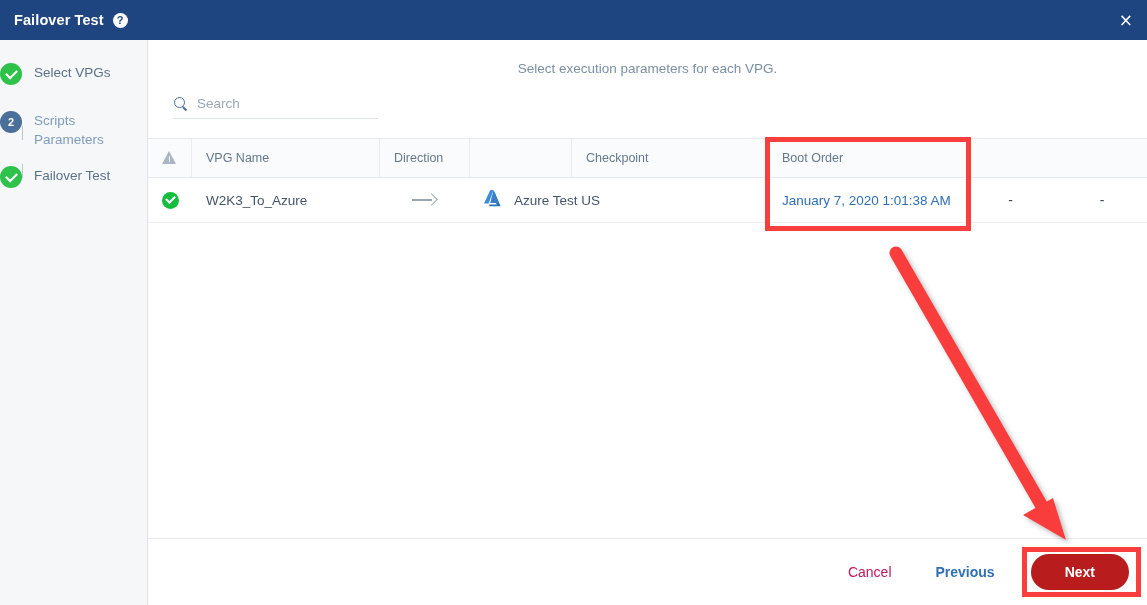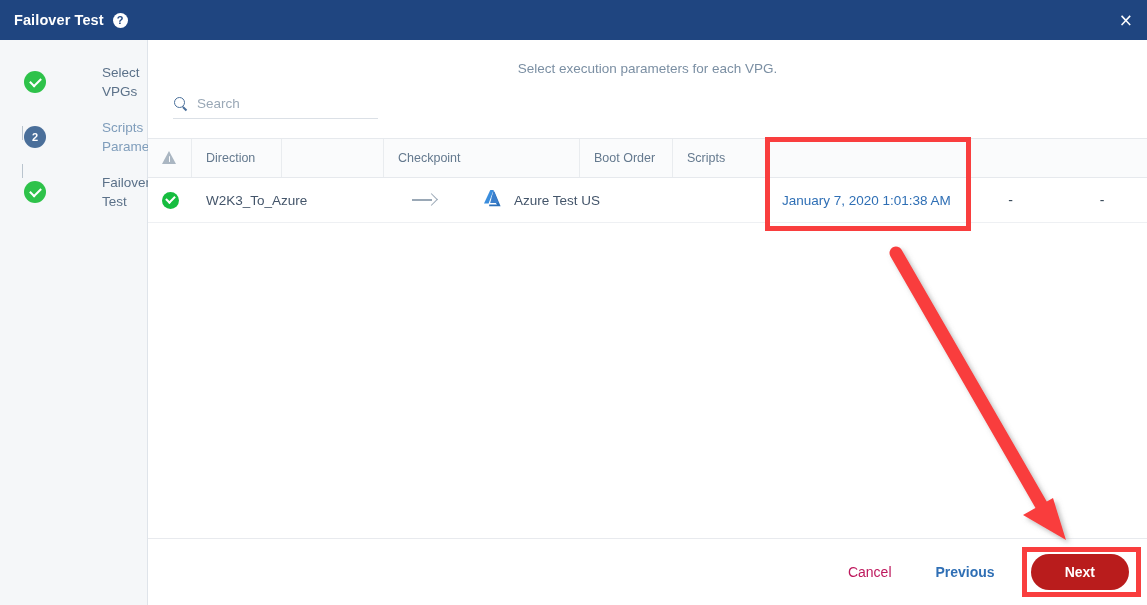--- a/index.html
+++ b/index.html
@@ -55,25 +55,24 @@
   .sidebar {
     position: absolute; left: 0; top: 40px;
     width: 148px; height: 565px;
     background: #f5f7f9;
     border-right: 1px solid #dfe4ea;
   }
   .steps { position: relative; padding-top: 12px; }
   .step {
     position: relative;
     display: flex;
-    align-items: center;
-    padding: 0 10px 0 24px;
+    align-items: flex-start;
+    padding: 0 10px 0 0;
     min-height: 32px;
     cursor: pointer;
-    gap: 44px;
   }
   .step-marker {
     position: relative;
     width: 22px; height: 22px;
     flex: 0 0 22px;
     border-radius: 50%;
     display: flex; align-items: center; justify-content: center;
     margin-top: 1px;
   }
   .step-marker.done { background: #2ec24a; }
@@ -336,25 +335,25 @@
     <div class="search-wrap">
       <span class="search-icon"></span>
       <input class="search-input" type="text" placeholder="Search" style="">
     </div>
 
     <div class="table">
       <div class="thead">
         <div class="th col-status">
           <span class="warn-icon"></span>
         </div>
+        <div class="th col-vpg">VPG Name</div>
         <div class="th col-dir">Direction</div>
         <div class="th col-blank"></div>
         <div class="th col-check">Checkpoint</div>
         <div class="th col-boot">Boot Order</div>
-        <div class="th col-scripts">Scripts</div>
       </div>
 
       <div class="trow">
         <div class="td col-status">
           <span class="row-ok"></span>
         </div>
         <div class="td col-vpg">W2K3_To_Azure</div>
         <div class="td col-dir">
           <span class="arrow-right"></span>
         </div>

